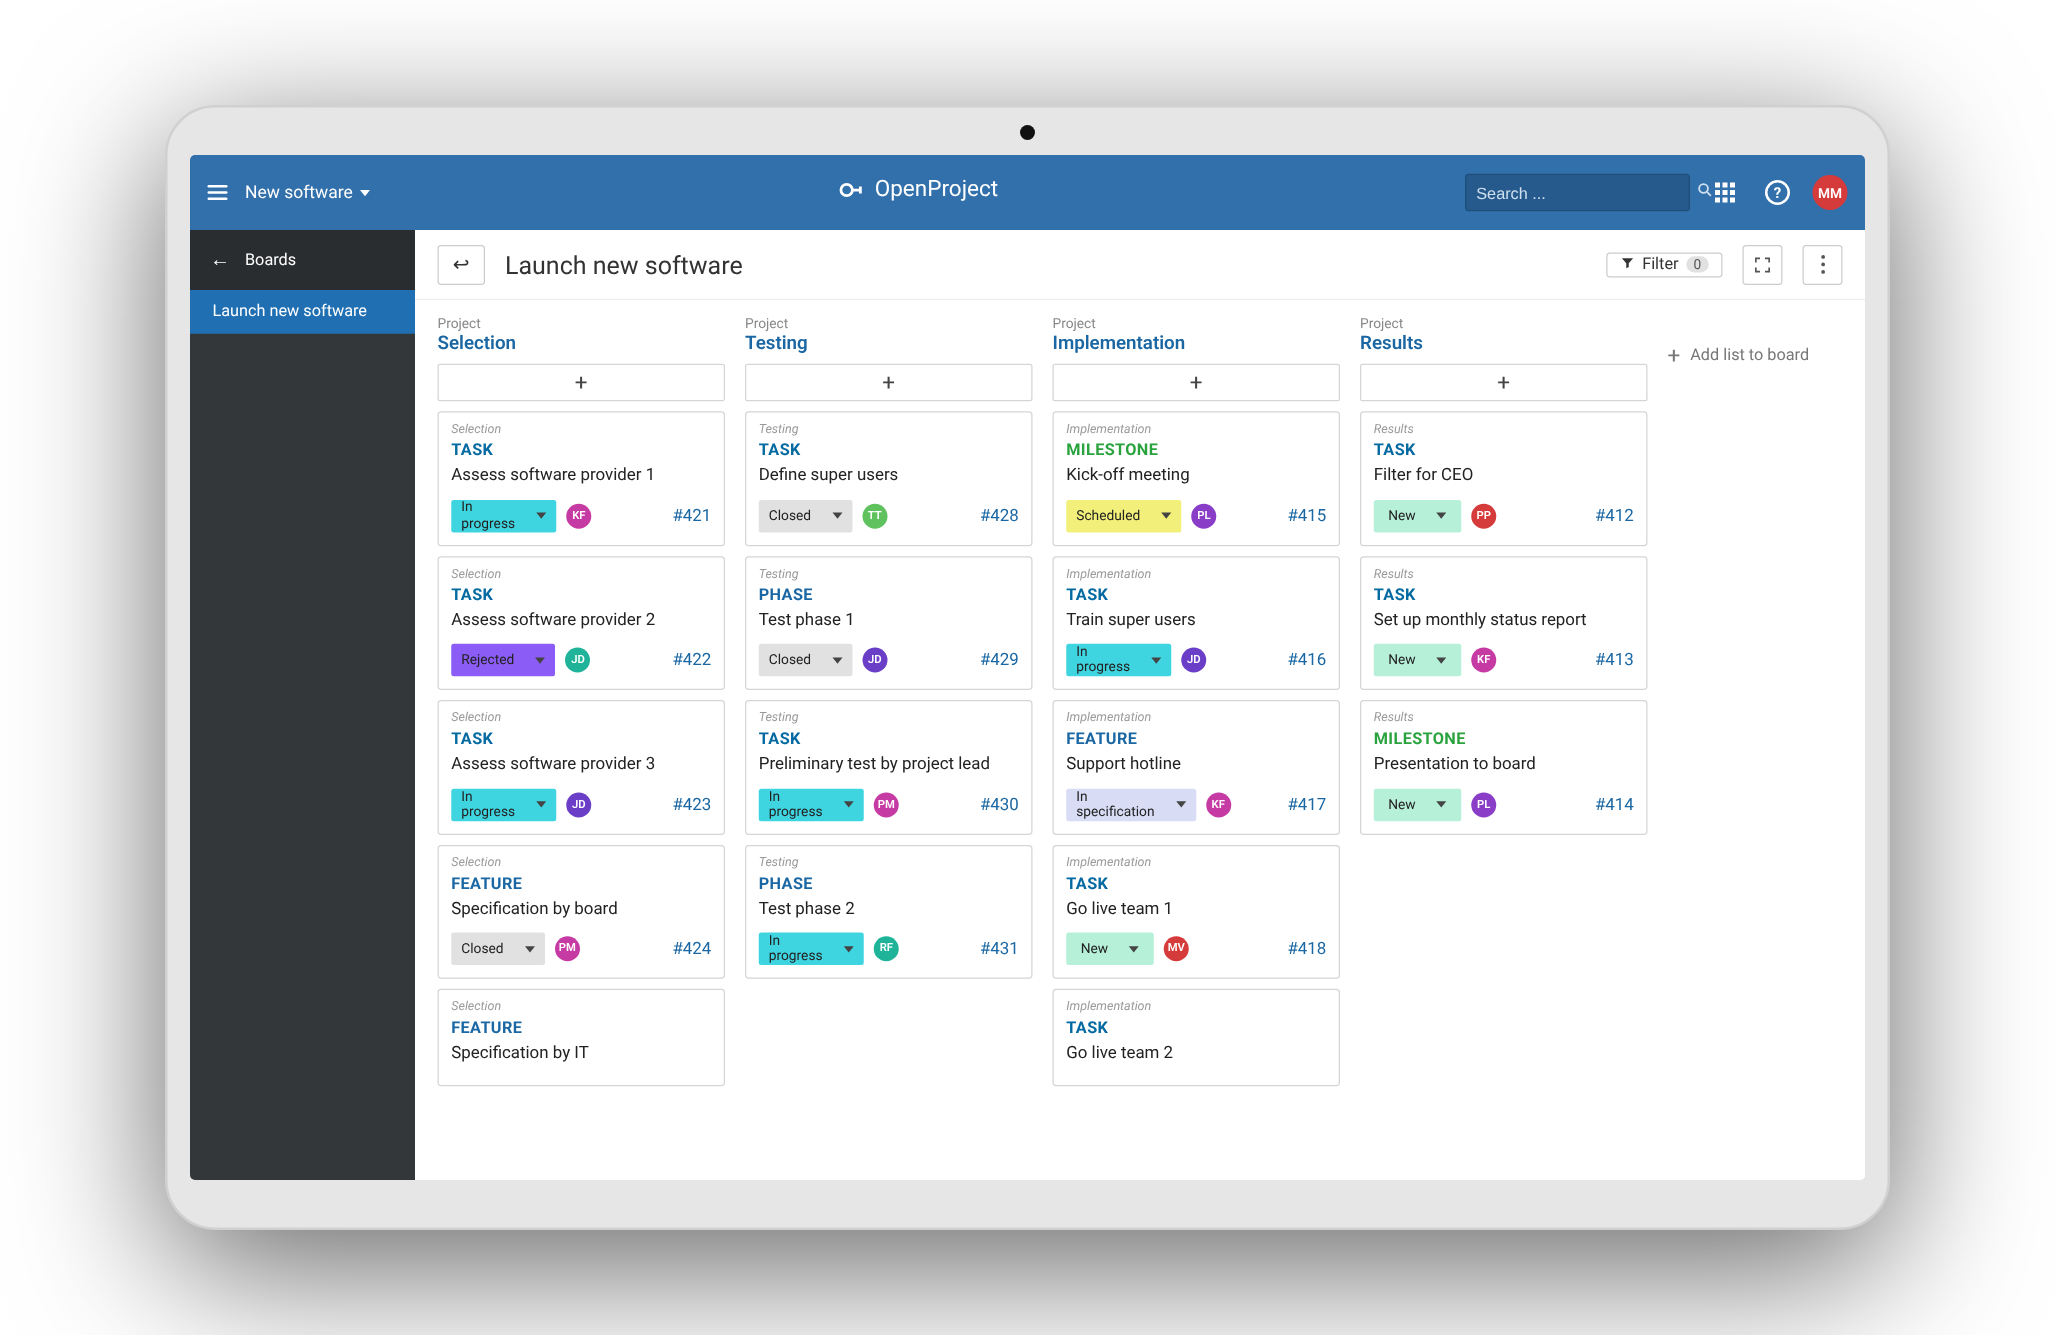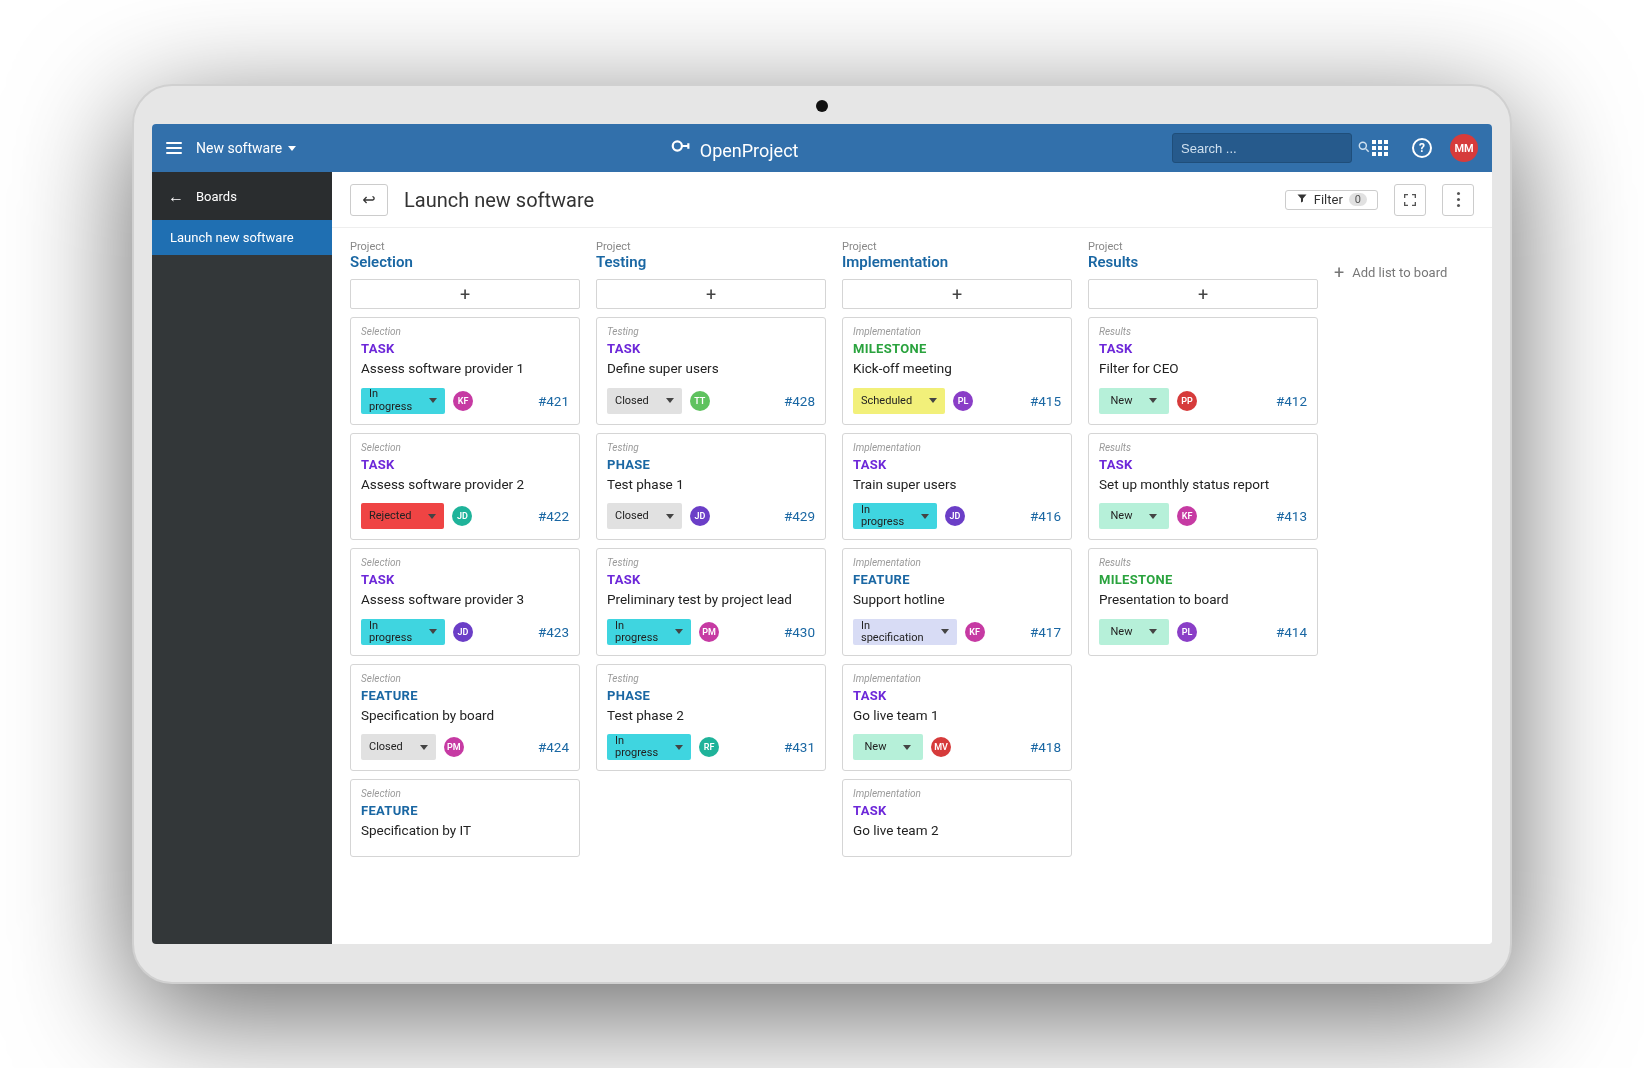--- a/index.html
+++ b/index.html
@@ -32,36 +32,36 @@
   .screen {
     position: absolute;
     top: 38px; left: 18px; right: 18px; bottom: 38px;
     background: #fff;
     border-radius: 4px;
     display: flex; flex-direction: column;
     overflow: hidden;
   }
   
   .topbar {
-    height: 48px;
+    height: 60px;
     background: #3270ab;
     color: #fff;
     display: flex; align-items: center;
     padding: 0 14px;
     gap: 12px;
     font-size: 14px;
   }
   .topbar .left { display:flex; align-items:center; gap:14px; }
   .topbar .center { flex:1; display:flex; align-items:center; justify-content:center; gap:8px; }
   .topbar .right { display:flex; align-items:center; gap:14px; }
   .hamburger { display:flex; flex-direction:column; gap:3px; cursor:pointer; }
   .hamburger span { width:16px; height:2px; background:#fff; border-radius:1px; }
   .project-selector { display:flex; align-items:center; gap:6px; cursor:pointer; }
   .caret-down { width:0; height:0; border-left:4px solid transparent; border-right:4px solid transparent; border-top:5px solid currentColor; display:inline-block; }
-  .brand { font-size:18px; display:flex; align-items:flex-end; gap:8px; }
+  .brand { font-size:18px; display:flex; align-items:flex-start; gap:8px; }
   .brand-icon { font-size:18px; }
   .search-wrap { background:#265a8c; border:1px solid #1f4e7a; border-radius:3px; display:flex; align-items:center; height:30px; width:180px; padding:0 8px; color:#e3e3e3; }
   .search-wrap input { background:transparent; border:none; outline:none; color:#fff; font-size:13px; flex:1; }
   .search-wrap input::placeholder { color:#cfe0ef; }
   .icon-btn { width:28px; height:28px; display:flex; align-items:center; justify-content:center; cursor:pointer; color:#fff; }
   .grid-icon { display:grid; grid-template-columns:repeat(3,4px); grid-template-rows:repeat(3,4px); gap:2px; }
   .grid-icon i { background:#fff; }
   .help-icon { width:20px; height:20px; border:2px solid #fff; border-radius:50%; display:flex; align-items:center; justify-content:center; font-size:12px; font-weight:bold; }
   .avatar-mm { width:28px; height:28px; border-radius:50%; background:#d63b3b; color:#fff; font-size:11px; font-weight:600; display:flex; align-items:center; justify-content:center; }
   
@@ -84,30 +84,30 @@
   .dots-vert i { width:3px; height:3px; background:#555; border-radius:50%; }
   
   .board { flex:1; display:flex; gap:16px; padding:12px 18px; overflow:auto; align-items:flex-start; }
   .list { width:230px; flex-shrink:0; display:flex; flex-direction:column; gap:8px; }
   .list-header .sup { font-size:11px; color:#888; }
   .list-header .name { font-size:15px; color:#1a67a3; font-weight:600; }
   .add-card-btn { border:1px solid #d5d5d5; height:30px; border-radius:2px; display:flex; align-items:center; justify-content:center; color:#444; cursor:pointer; font-size:18px; background:#fff; }
   .card { border:1px solid #d5d5d5; border-radius:3px; padding:8px 10px 10px; background:#fff; display:flex; flex-direction:column; gap:4px; }
   .card .crumb { font-size:10px; color:#9a9a9a; font-style:italic; }
   .card .type { font-size:13px; font-weight:700; letter-spacing:.3px; }
-  .type-TASK { color:#6d28d9; }
+  .type-TASK { color:#0369a1; }
   .type-FEATURE { color:#1a67a3; }
   .type-PHASE { color:#1a67a3; }
   .type-MILESTONE { color:#2aa33e; }
   .card .title { font-size:13.5px; color:#222; margin-bottom:6px; line-height:1.3; }
   .card-footer { display:flex; align-items:center; gap:8px; }
   .status-chip { height:26px; min-width:70px; border-radius:2px; display:flex; align-items:center; justify-content:center; gap:17px; padding:0 8px; font-size:11px; color:#222; cursor:pointer; line-height:1.1; }
   .status-chip .caret-down { border-top-color:#444; }
   .chip-inprogress { background:#3fd5e0; }
-  .chip-rejected { background:#ef4444; }
+  .chip-rejected { background:#8b5cf6; }
   .chip-closed { background:#e1e1e1; }
   .chip-scheduled { background:#f2f07a; }
   .chip-inspecification { background:#d8dcf5; }
   .chip-new { background:#b6f0d9; }
   .mini-avatar { width:20px; height:20px; border-radius:50%; color:#fff; font-size:9px; font-weight:600; display:flex; align-items:center; justify-content:center; }
   .card-id { margin-left:auto; color:#1a67a3; font-size:13.5px; }
   .add-list { width:220px; display:flex; align-items:center; gap:8px; color:#777; font-size:13px; cursor:pointer; padding-top:22px; }
   .add-list .plus { font-size:18px; }
 </style>
 </head>

